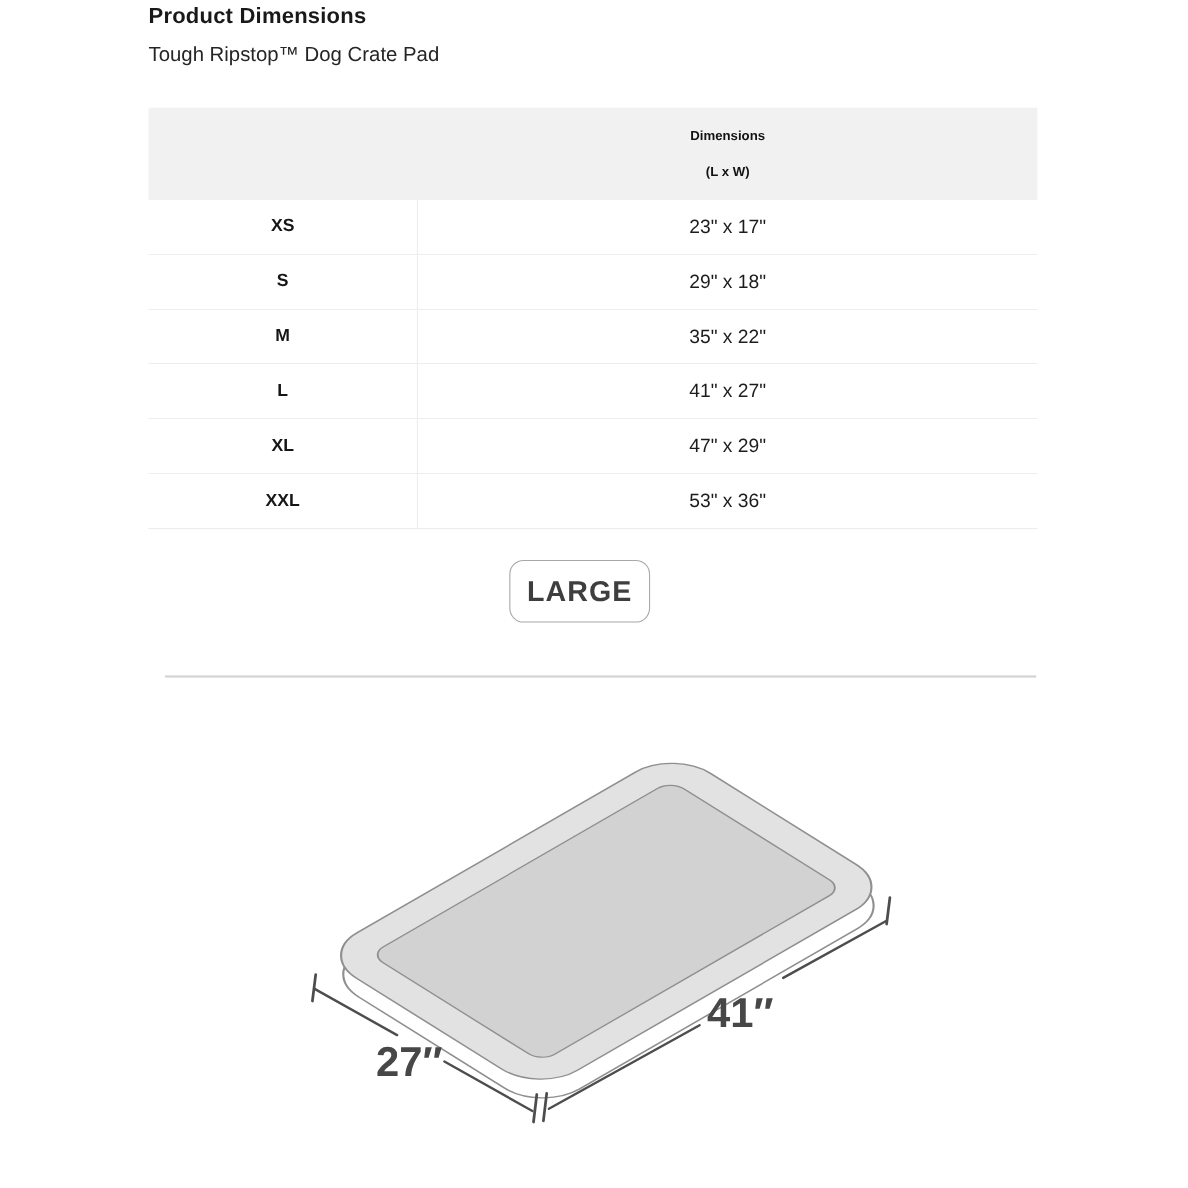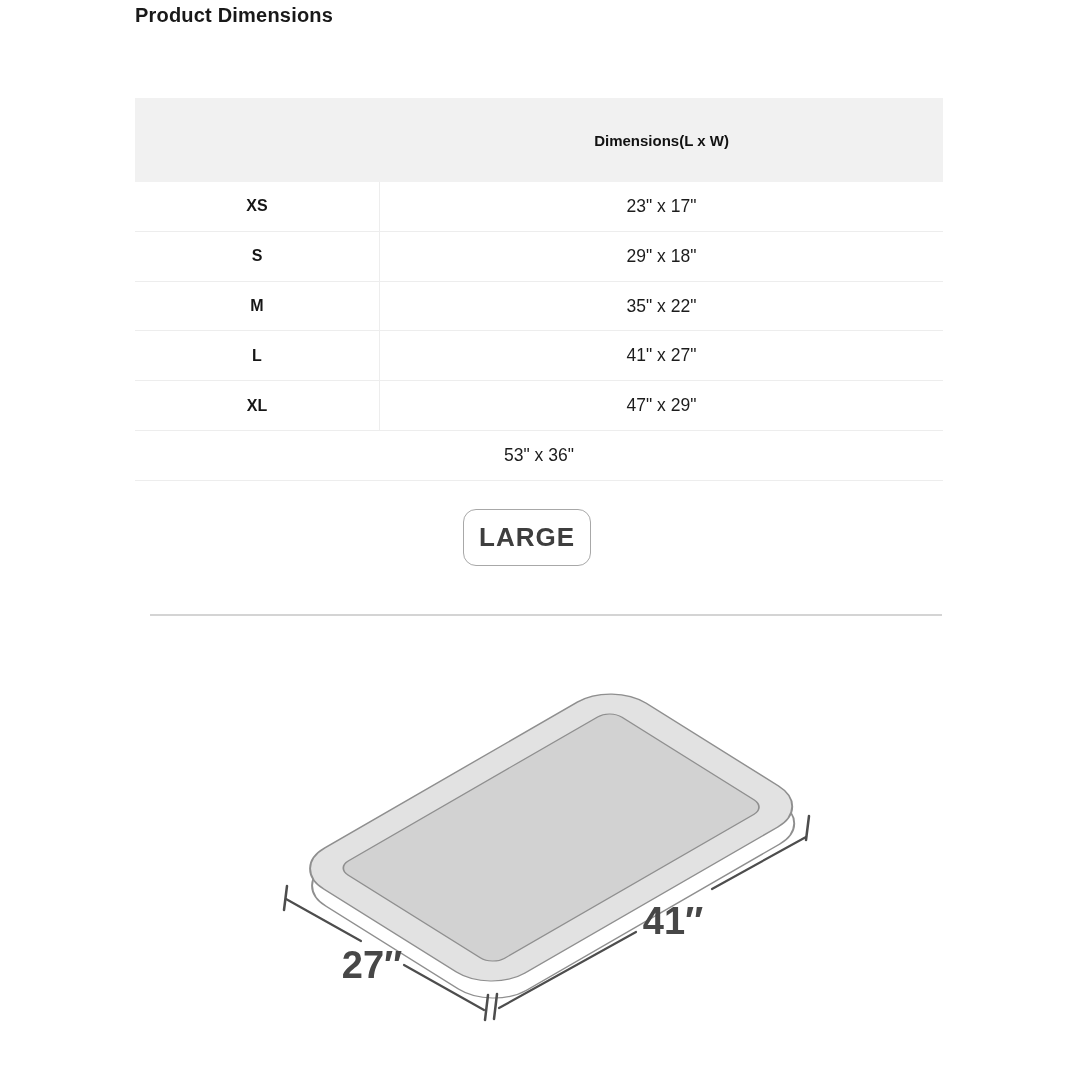--- a/index.html
+++ b/index.html
@@ -14,22 +14,22 @@
     font-size:20px; font-weight:700; color:#191919; letter-spacing:0.2px;
   }
   .subtitle {
     position:absolute; left:135px; top:38px;
     font-size:18.5px; font-weight:400; color:#252525;
   }
   .size-table { position:absolute; left:135px; top:98px; width:808px; }
   .thead { height:84px; background:#f1f1f1; display:flex; }
   .th-left { width:245px; }
   .th-right {
-    flex:1; display:flex; flex-direction:row; align-items:center; justify-content:center;
-    font-weight:700; font-size:15px; line-height:33px; color:#121212;
+    flex:1; display:flex; flex-direction:column; align-items:center; justify-content:center;
+    font-weight:700; font-size:12px; line-height:33px; color:#121212;
   }
   .tr { display:flex; height:49.83px; border-bottom:1px solid #ededed; background:#ffffff; }
   .td-size {
     width:245px; border-right:1px solid #ededed;
     display:flex; align-items:center; justify-content:center;
     font-weight:700; font-size:16px; color:#161616;
   }
   .td-dim {
     flex:1; display:flex; align-items:center; justify-content:center;
     font-size:17.5px; color:#1c1c1c;
@@ -50,20 +50,21 @@
     font-family:"Liberation Sans", sans-serif;
     font-size:38px; font-weight:700;
   }
 </style>
 </head>
 <body>
 
 <div class="page">
 
   <div class="title">Product Dimensions</div>
+  <div class="subtitle">Tough Ripstop™ Dog Crate Pad</div>
 
   <div class="size-table">
     <div class="thead">
       <div class="th-left"></div>
       <div class="th-right">
         <div>Dimensions</div>
         <div>(L x W)</div>
       </div>
     </div>
     <div id="tbody">
@@ -81,20 +82,21 @@
         </div>
         <div class="tr">
           <div class="td-size">L</div>
           <div class="td-dim">41" x 27"</div>
         </div>
         <div class="tr">
           <div class="td-size">XL</div>
           <div class="td-dim">47" x 29"</div>
         </div>
         <div class="tr">
+          <div class="td-size">XXL</div>
           <div class="td-dim">53" x 36"</div>
         </div>
       </div>
   </div>
 
   <button class="size-btn">LARGE</button>
 
   <div class="divider"></div>
 
   <svg class="diagram-svg" viewBox="0 640 1080 440">

